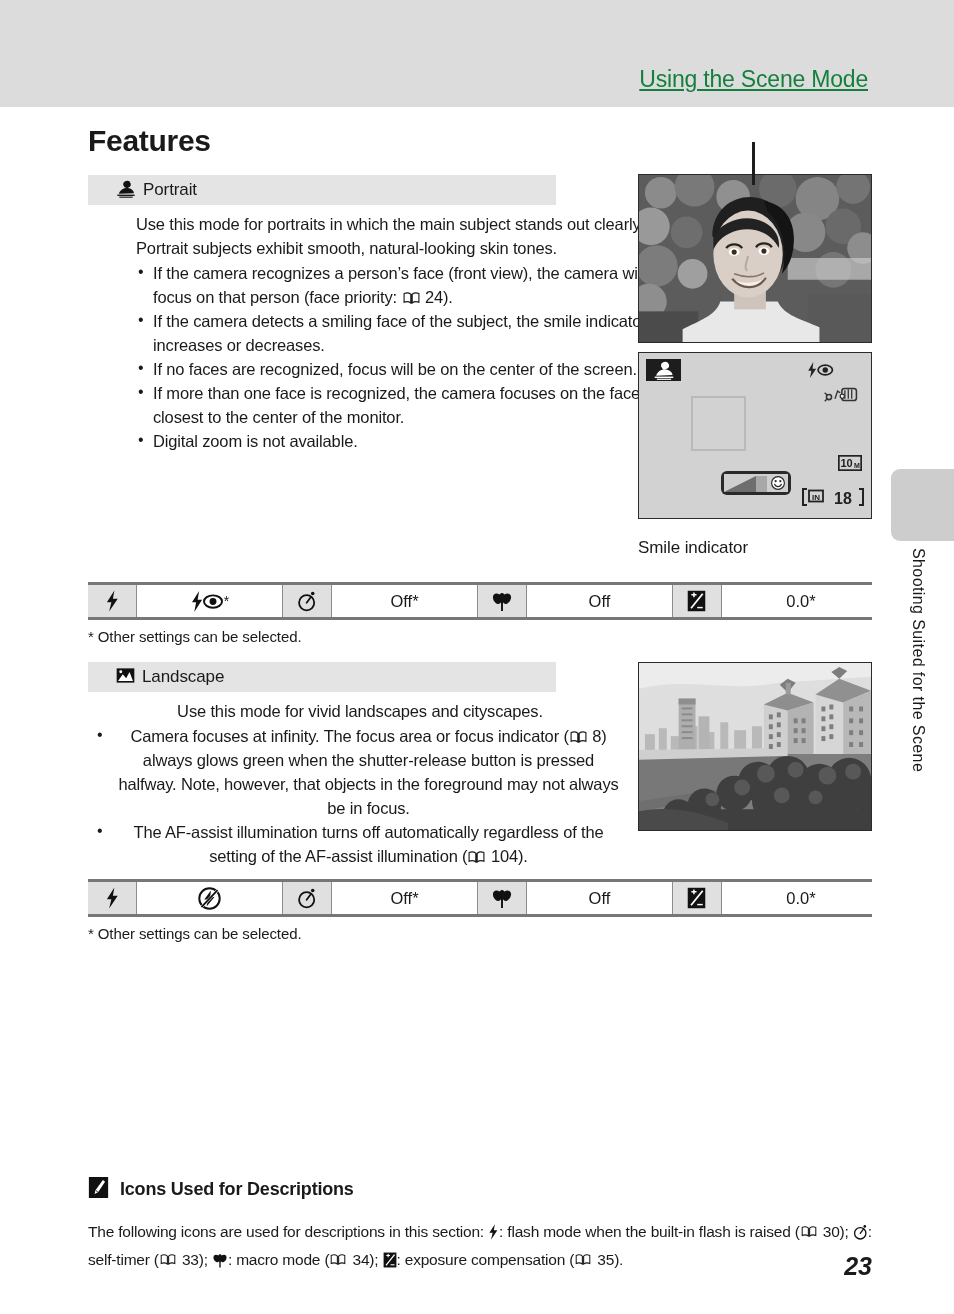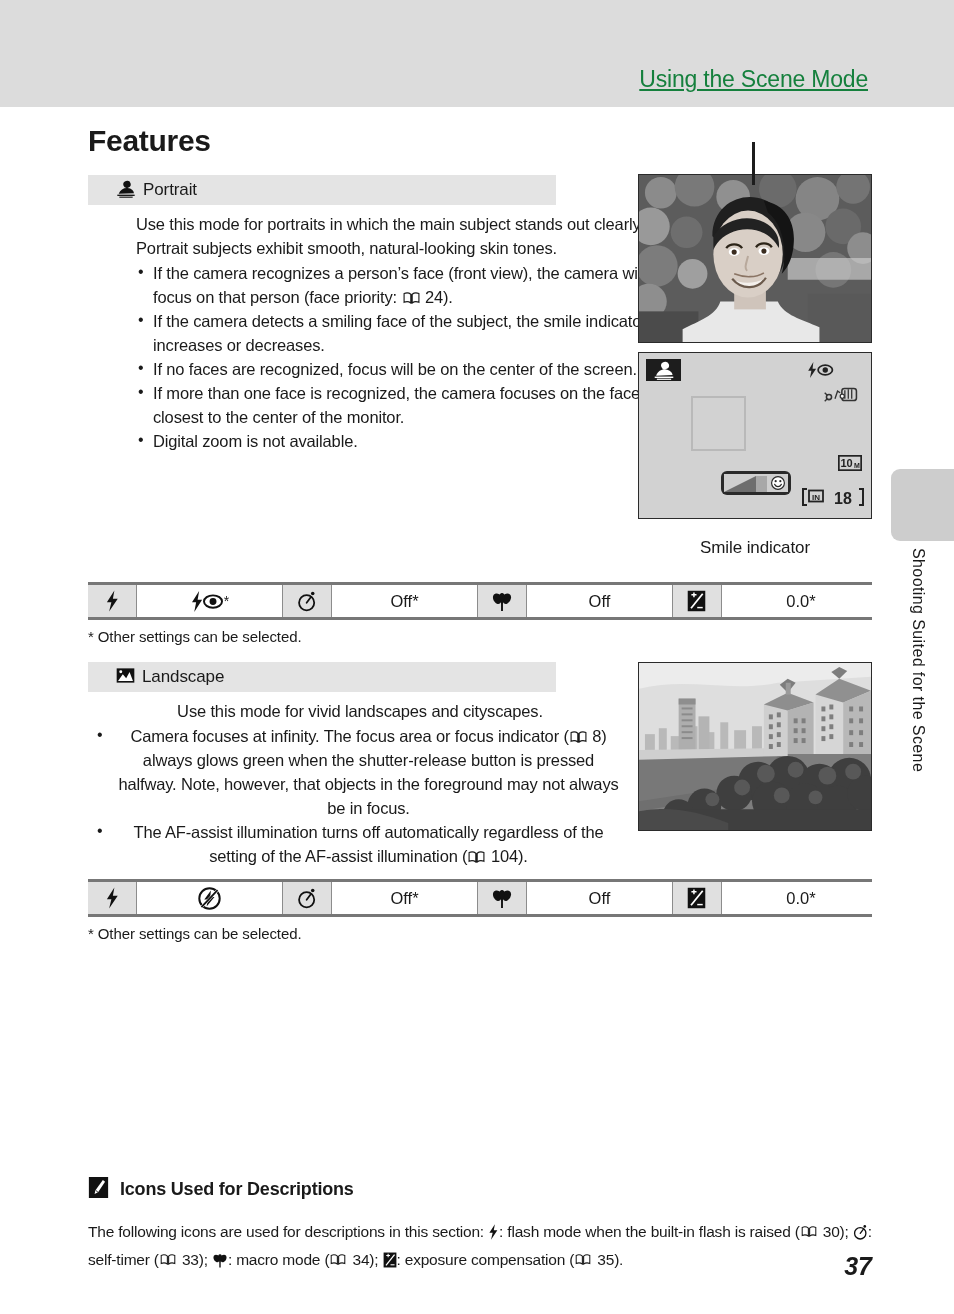--- a/index.html
+++ b/index.html
@@ -86,21 +86,21 @@
   .mon-smile-inner { position: relative; width: 100%; height: 100%; background: #cfcfcf; }
   .mon-smile-bar { position: absolute; left: 0; top: 0; width: 43px; height: 100%; }
   .mon-smile-face { position: absolute; right: 2px; top: 1px; }
   .mon-size { position: absolute; right: 9px; top: 102px; }
   .mon-shots { position: absolute; right: 6px; top: 134px; display: flex; align-items: flex-end; }
   .leader-line {
     position: absolute; left: 752px; top: 142px; width: 3px; height: 43px; background: #1d1d1d;
   }
   .smile-caption {
     position: absolute; left: 638px; top: 538px; width: 234px;
-    text-align: center; font-size: 17px; letter-spacing: -0.1px;
+    text-align: left; font-size: 17px; letter-spacing: -0.1px;
   }
 
   
   .settings-table {
     position: absolute; left: 88px; width: 784px; height: 38px;
     border-top: 3px solid #777; border-bottom: 3px solid #777;
     display: flex; align-items: stretch; background: #fff;
   }
   .st-cell {
     display: flex; align-items: center; justify-content: center;
@@ -630,15 +630,15 @@
           </svg></span>
       <span>34</span><span>); </span><span class="icn"><svg width="14" height="16">
             <use href="#i-expo"></use>
           </svg></span><span>: exposure compensation (</span><span class="book"><svg width="16" height="11">
             <use href="#i-book"></use>
           </svg></span>
       <span>35</span><span>).</span>
     </div>
   </div>
 
-  <div class="page-number">37</div>
+  <div class="page-number">23</div>
 
 </div>
 
 </body></html>

